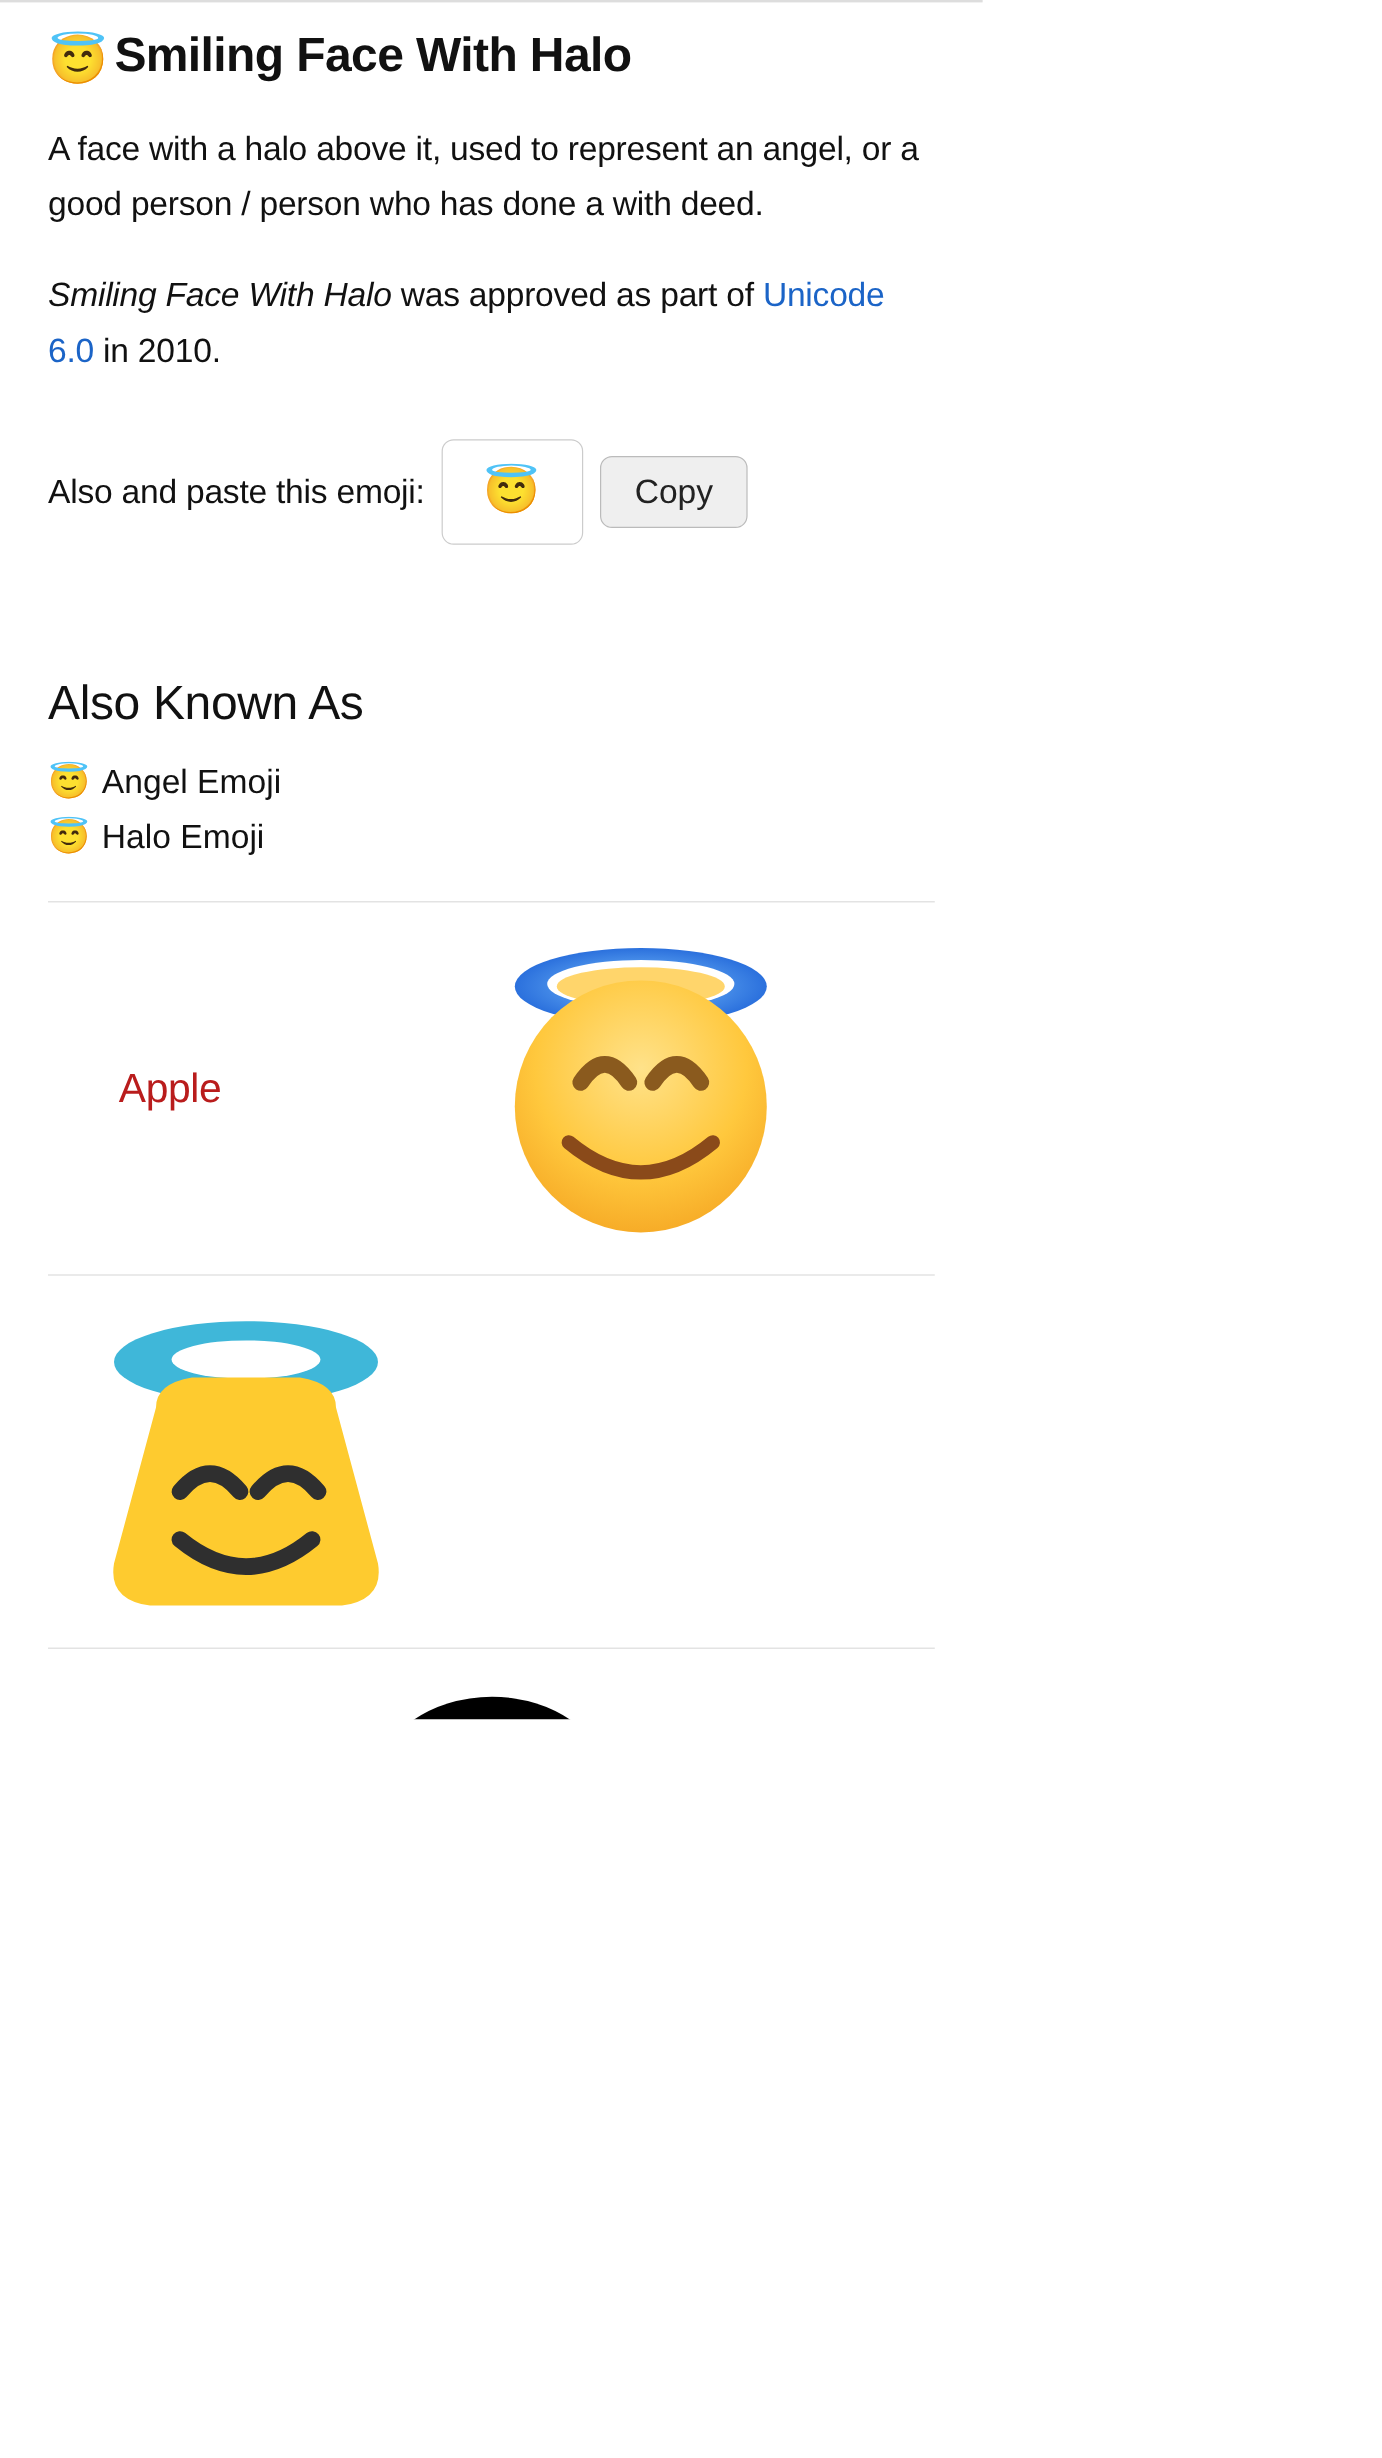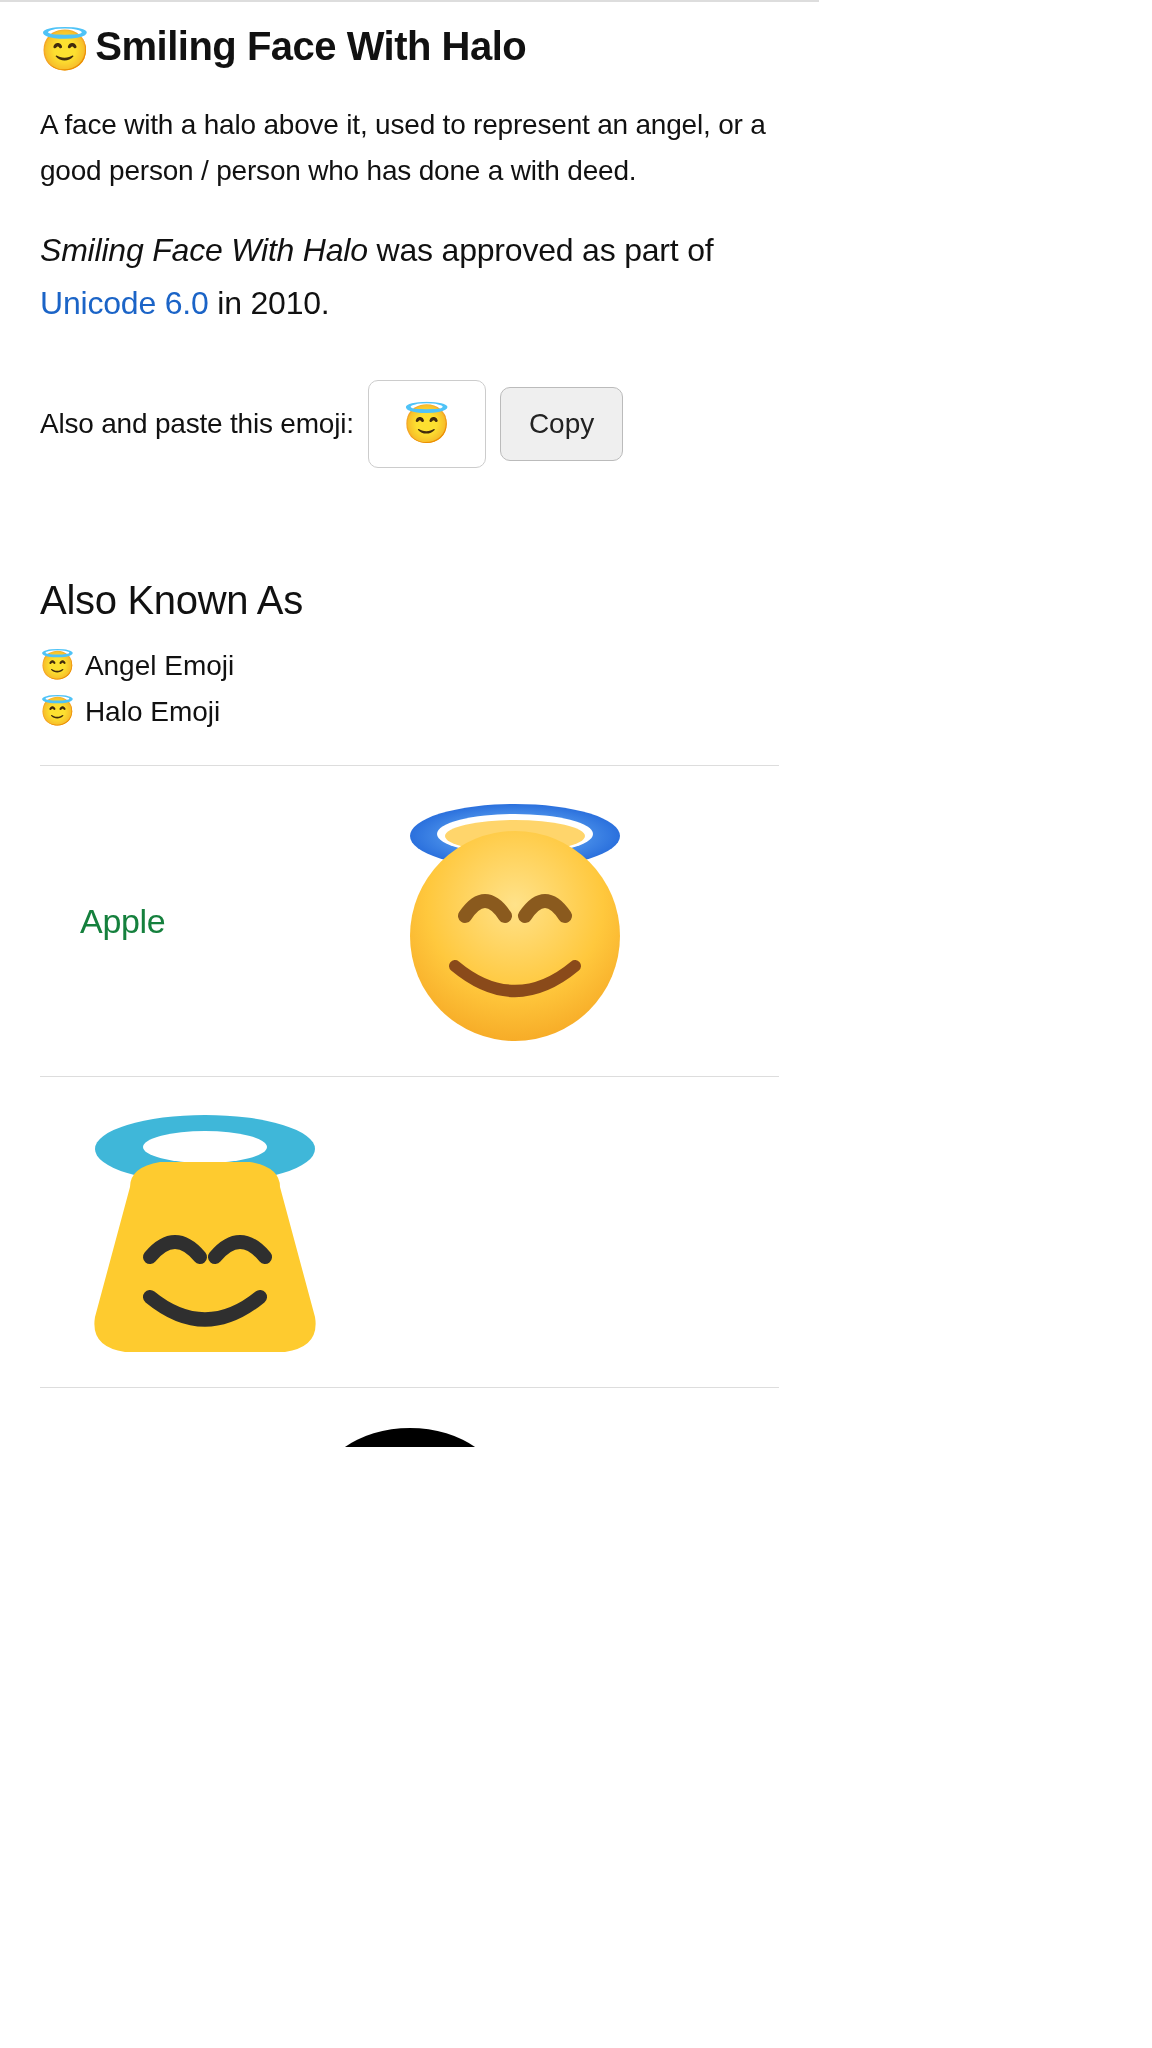--- a/index.html
+++ b/index.html
@@ -26,21 +26,21 @@
     font-size: 40px;
     vertical-align: -4px;
   }
   p.desc {
     font-size: 28px;
     line-height: 1.65;
     margin: 0 0 30px 0;
     letter-spacing: -0.2px;
   }
   p.approval {
-    font-size: 32px;
+    font-size: 28px;
     line-height: 1.65;
     margin: 0 0 50px 0;
     letter-spacing: -0.2px;
   }
   .italic { font-style: italic; }
   a.link {
     color: #1b64c7;
     text-decoration: none;
   }
   .copy-row {
@@ -58,21 +58,21 @@
     height: 88px;
     border: 1.5px solid #ccc;
     border-radius: 10px;
     background: #fff;
     display: flex;
     align-items: center;
     justify-content: center;
     font-size: 38px;
   }
   .copy-btn {
-    height: 74px;
+    height: 60px;
     padding: 0 28px;
     border: 1.5px solid #bbb;
     border-radius: 10px;
     background: #efefef;
     font-size: 28px;
     color: #222;
     cursor: pointer;
     font-family: inherit;
   }
   h2.aka-heading {
@@ -96,23 +96,24 @@
   .vendor-row {
     display: flex;
     align-items: center;
     border-top: 1.5px solid #ddd;
     padding: 30px 0 30px 40px;
     min-height: 290px;
   }
   .vendor-name {
     flex: 0 0 45%;
     font-size: 34px;
-    color: #15803d;
+    color: #b91c1c;
     text-decoration: none;
     letter-spacing: -0.3px;
+    margin-left: 19px;
   }
   .vendor-img {
     flex: 1;
     display: flex;
     align-items: center;
     justify-content: flex-start;
   }
   .vendor-img svg { display: block; }
   .partial-row {
     border-top: 1.5px solid #ddd;

